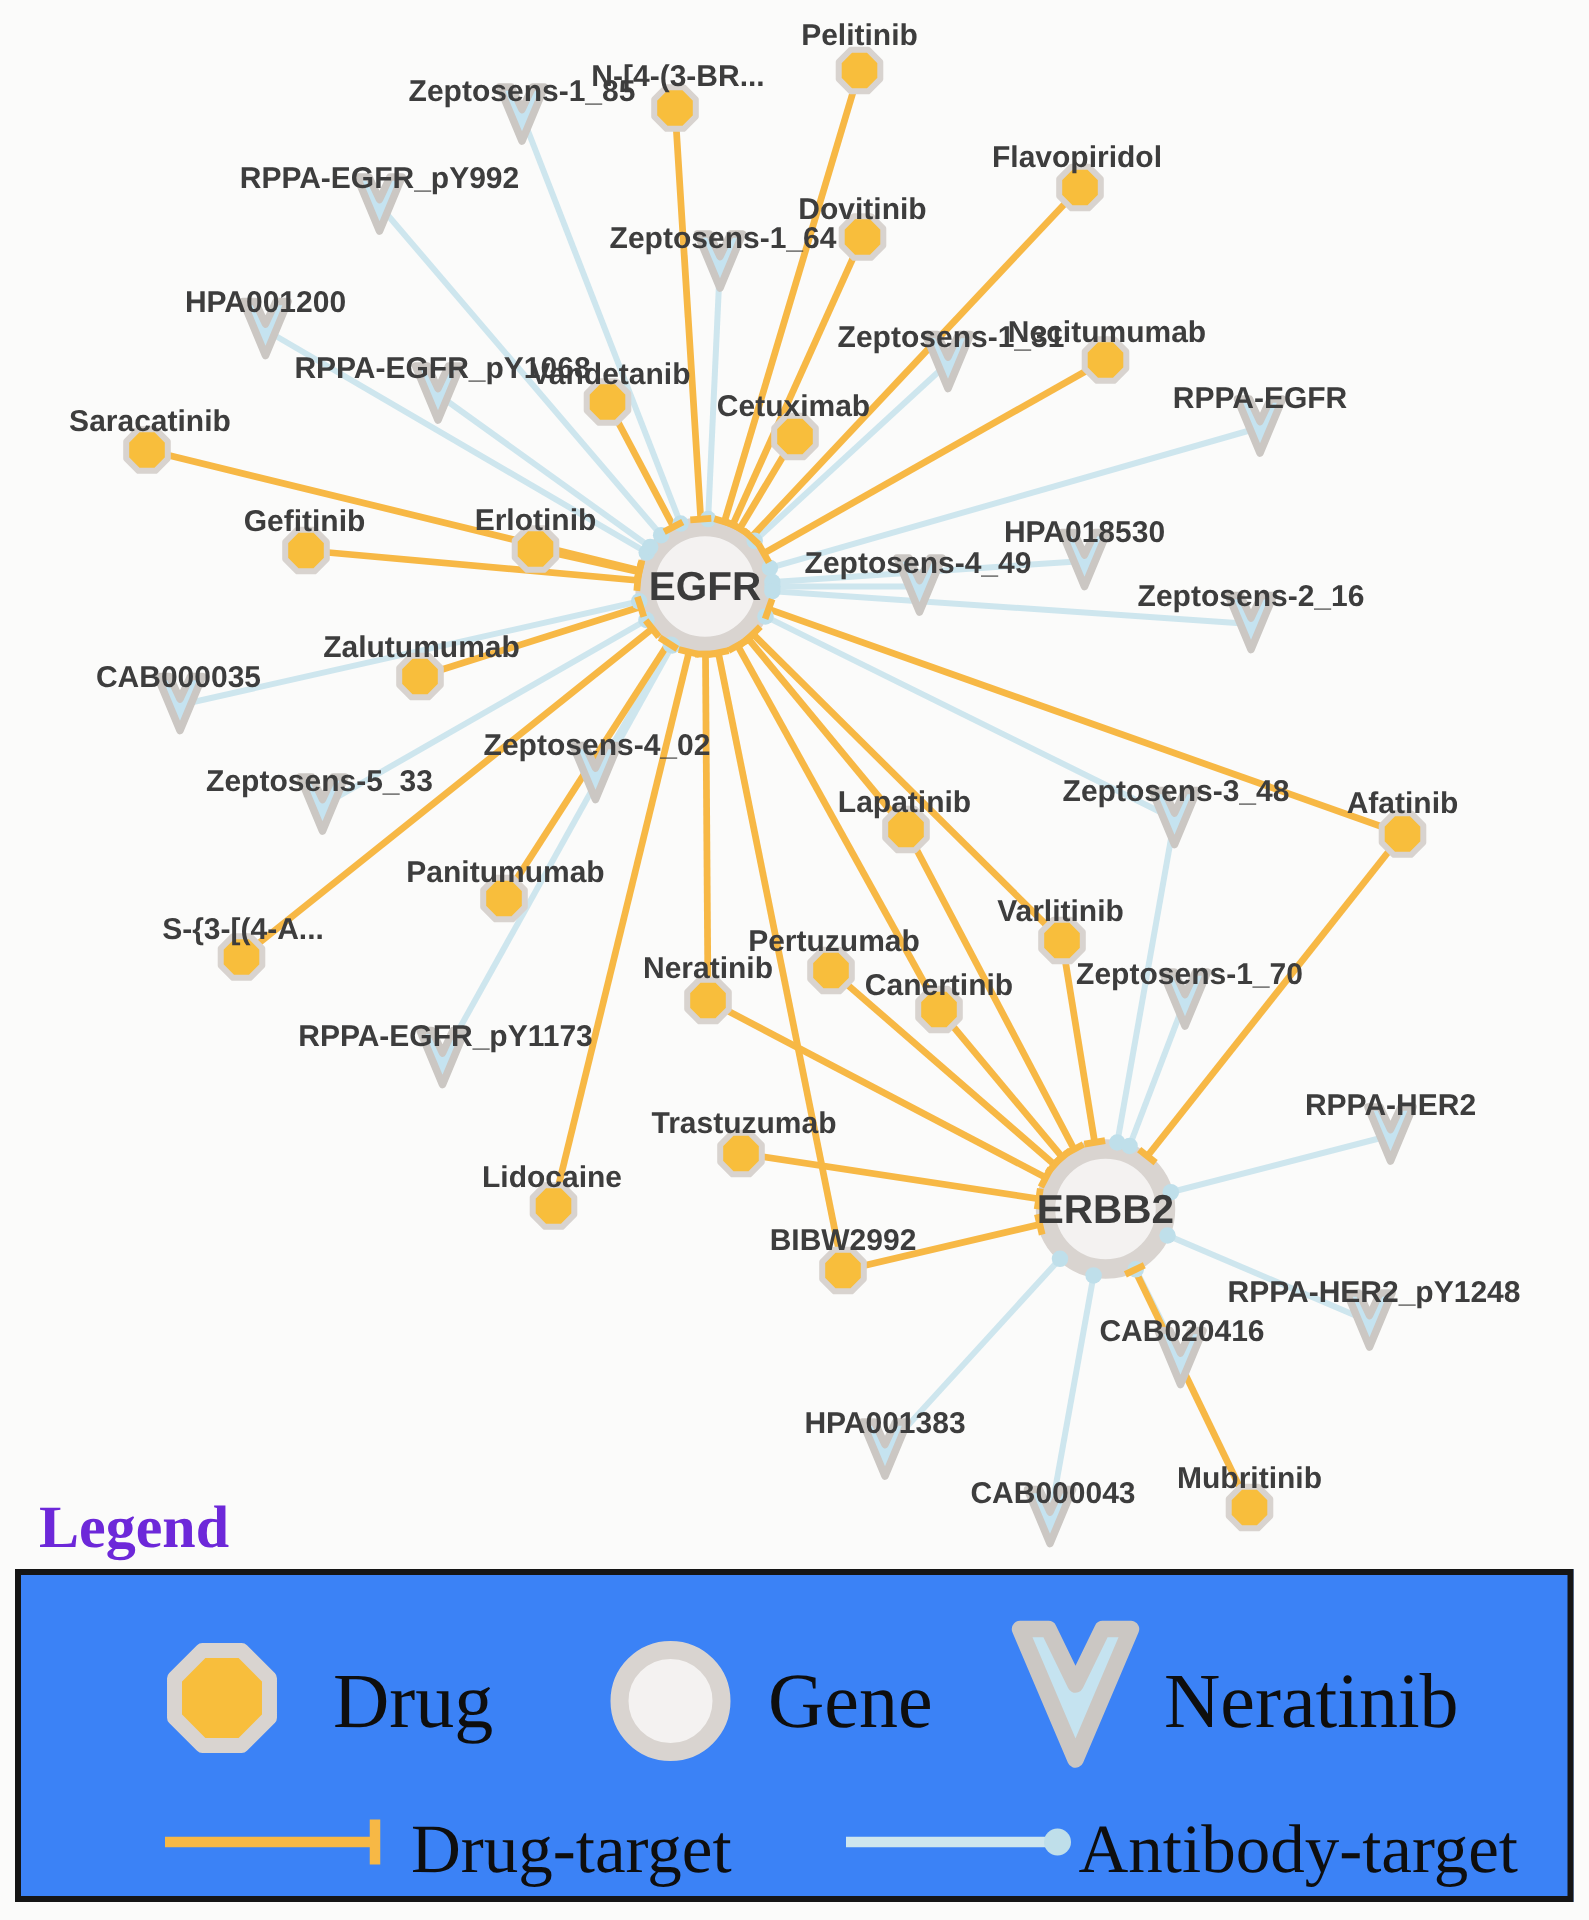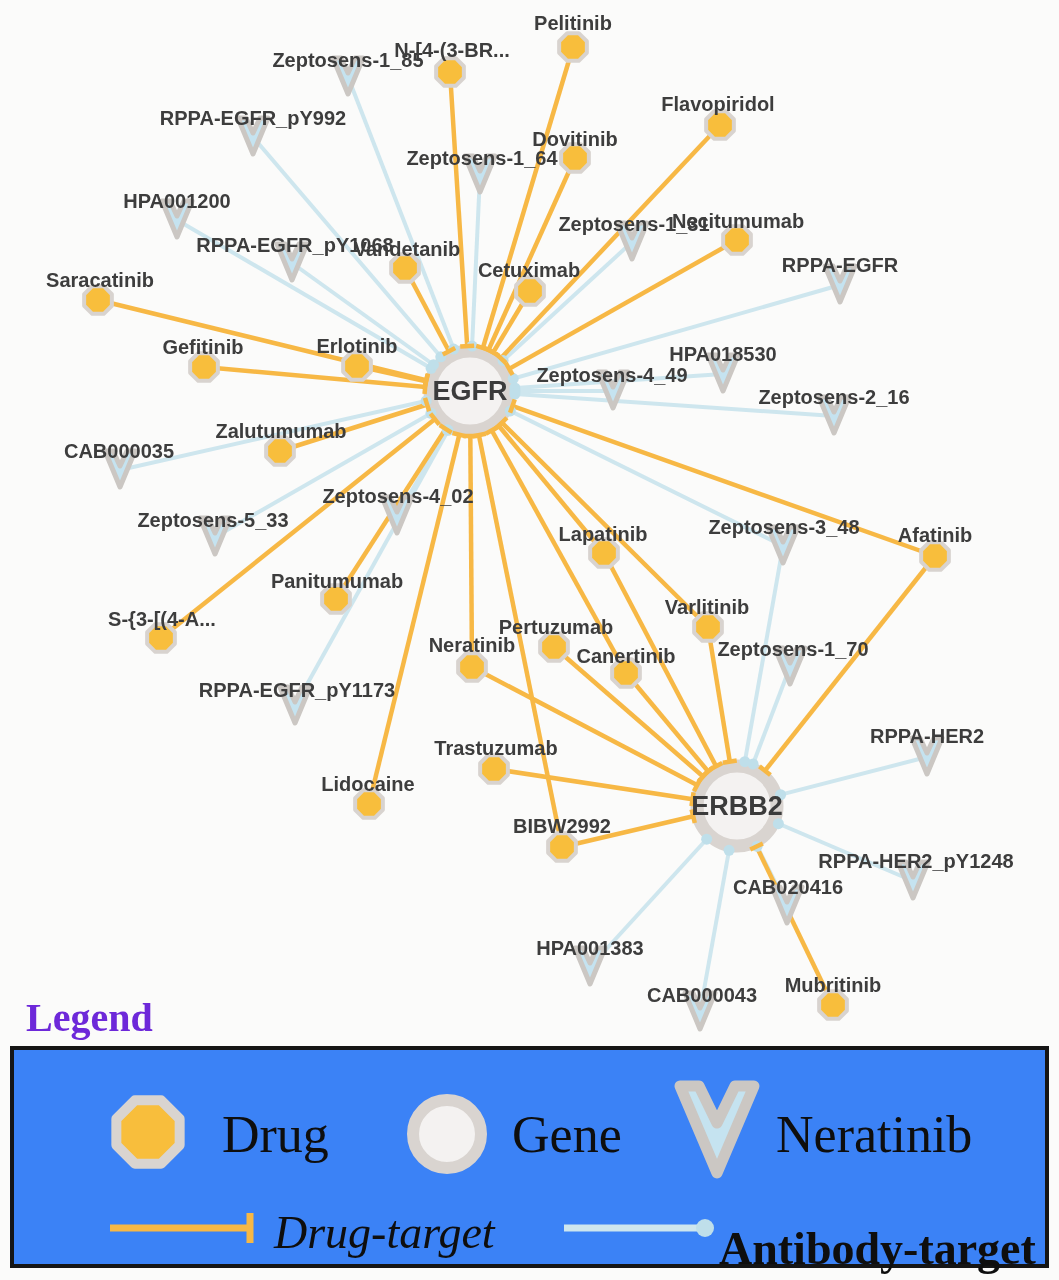--- a/index.html
+++ b/index.html
@@ -250,22 +250,22 @@
 
     <svg class="abs" style="left:648px;top:27px;" width="110" height="110" viewBox="0 0 110 110">
       <path d="M18,9 L55,96 L92,9 L73,9 L55,46 L37,9 Z" fill="#C5E3F0" stroke="#CBC7C3" stroke-width="11" stroke-linejoin="round"></path>
     </svg>
     <div class="abs ltext item" style="left:762px;top:59px;">Neratinib</div>
 
     <svg class="abs" style="left:88px;top:158px;" width="170" height="40" viewBox="0 0 170 40">
       <line x1="8" y1="20" x2="148" y2="20" stroke="#F7B845" stroke-width="7"></line>
       <line x1="148" y1="5" x2="148" y2="35" stroke="#F7B845" stroke-width="7"></line>
     </svg>
-    <div class="abs ltext edge" style="left:260px;top:160px;font-style:italic;">Drug-target</div>
+    <div class="abs ltext edge" style="left:260px;top:160px;">Drug-target</div>
 
     <svg class="abs" style="left:542px;top:158px;" width="170" height="40" viewBox="0 0 170 40">
       <line x1="8" y1="20" x2="146" y2="20" stroke="#CEE6EE" stroke-width="7"></line>
       <circle cx="149" cy="20" r="9" fill="#BFDFEA"></circle>
     </svg>
-    <div class="abs ltext edge" style="left:705px;top:176px;font-weight:bold;">Antibody-target</div>
+    <div class="abs ltext edge" style="left:705px;top:160px;">Antibody-target</div>
 
   </div>
 </div>
 
 </body></html>

